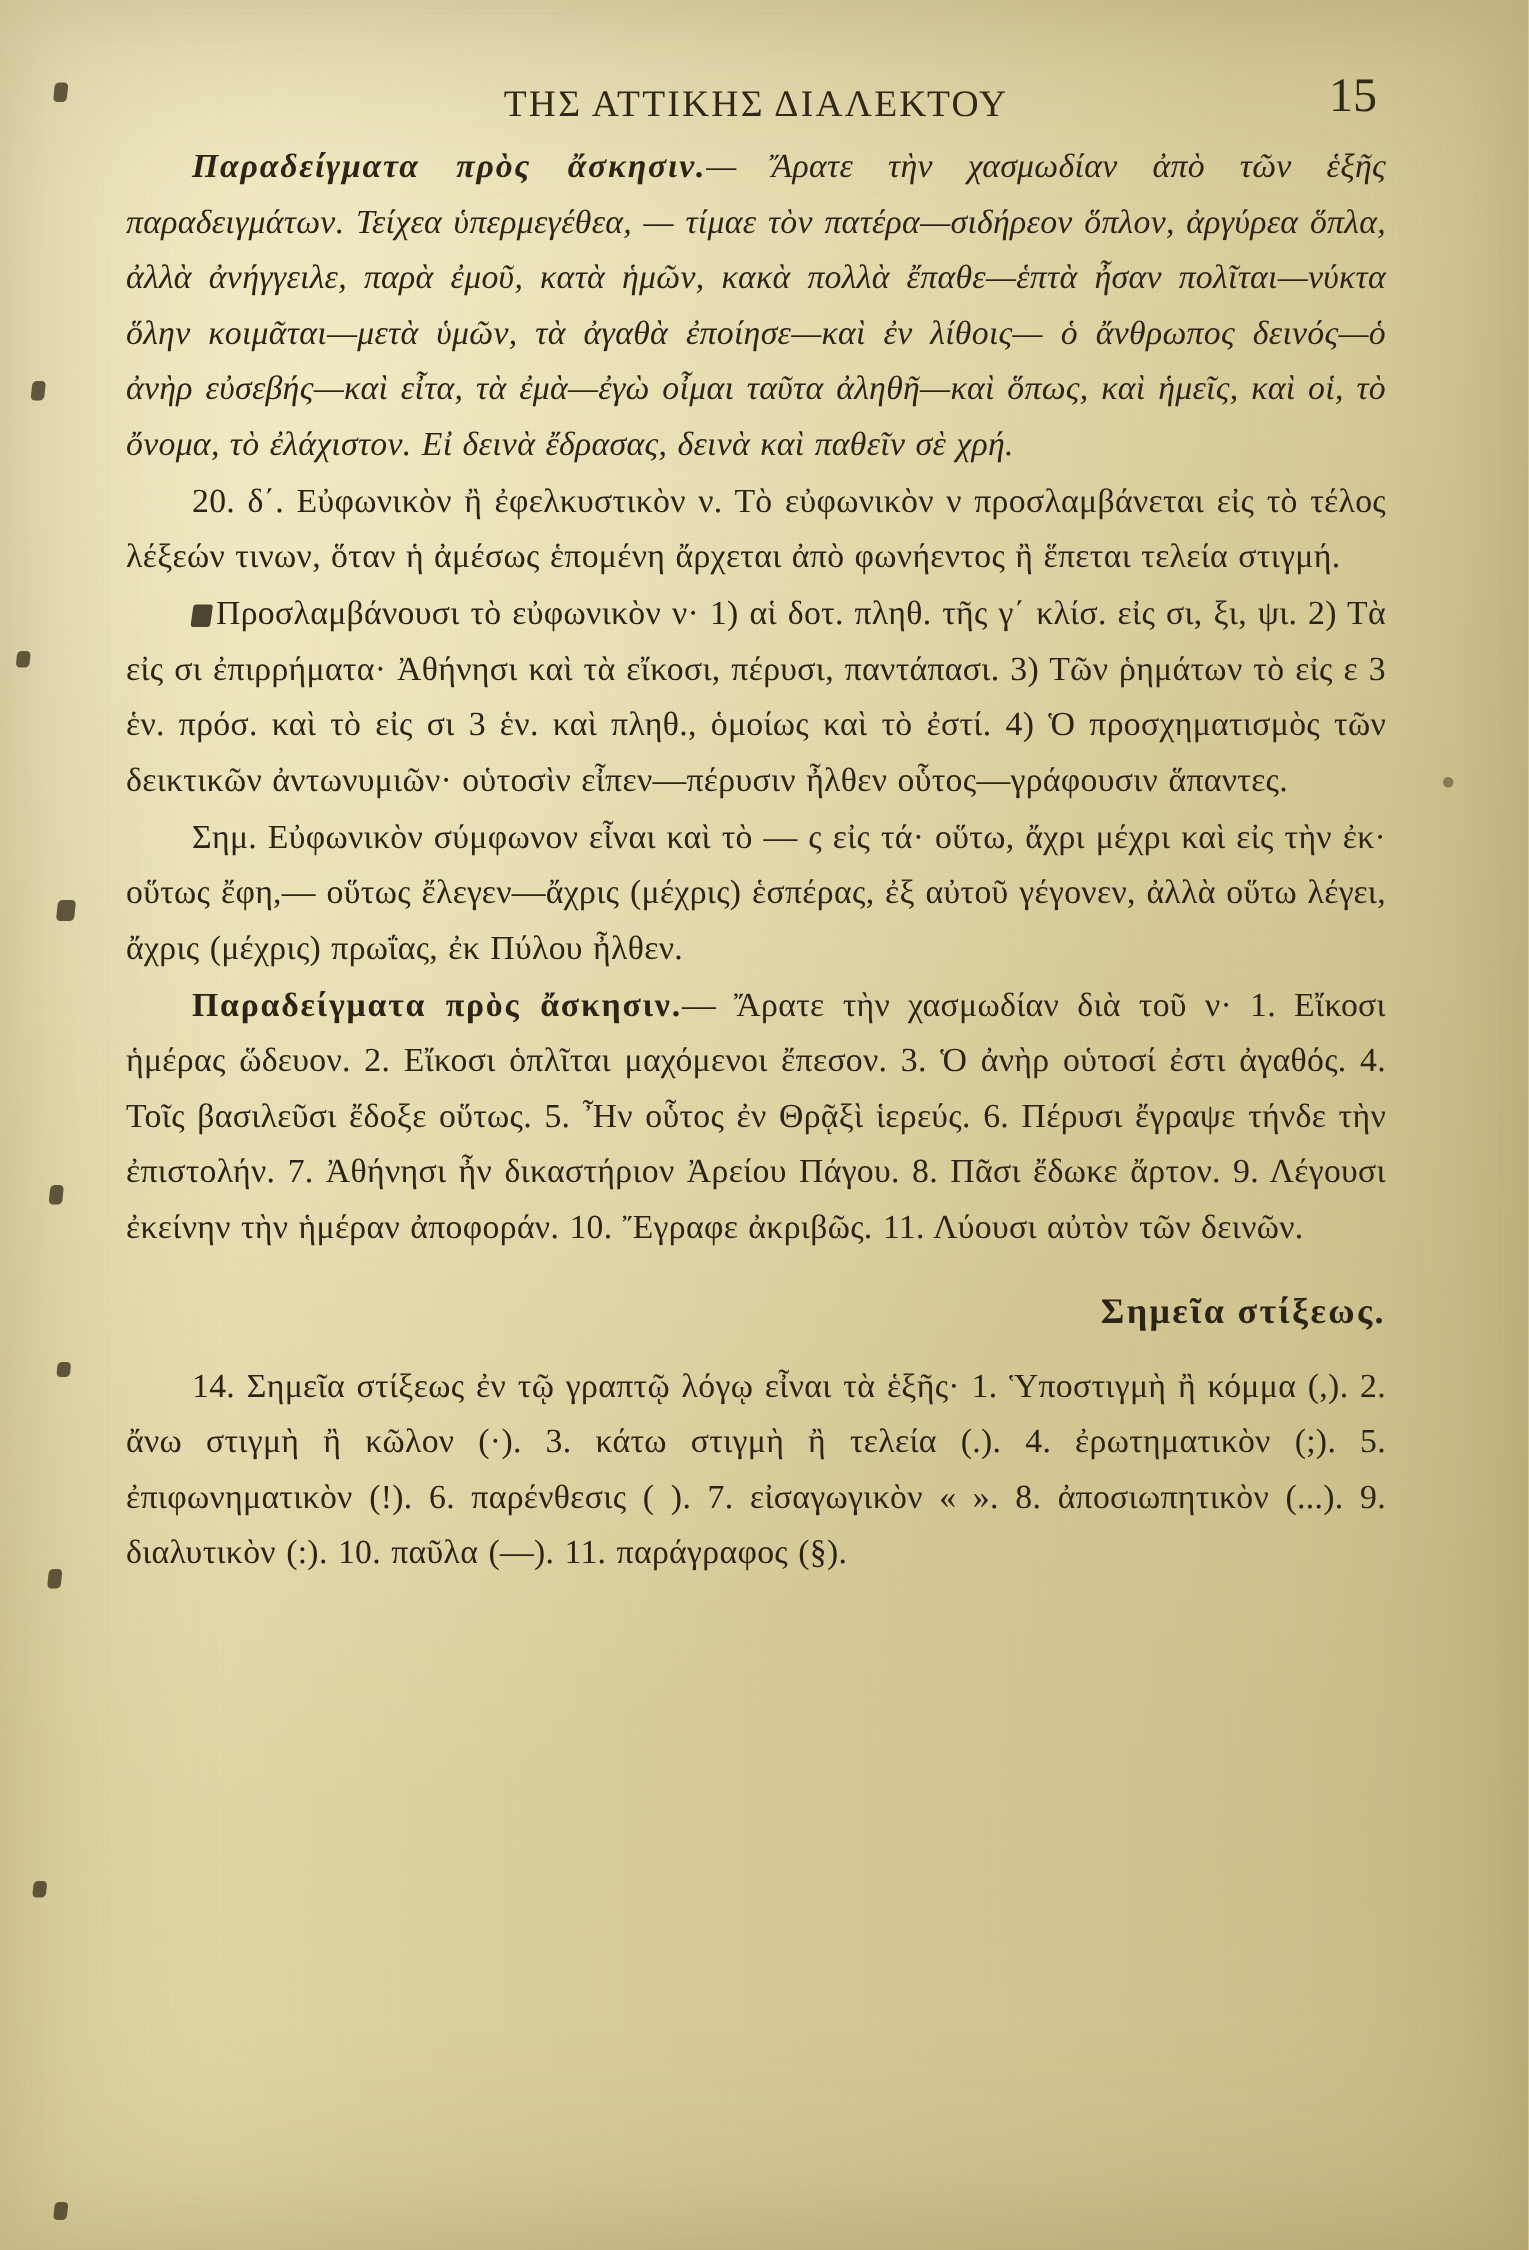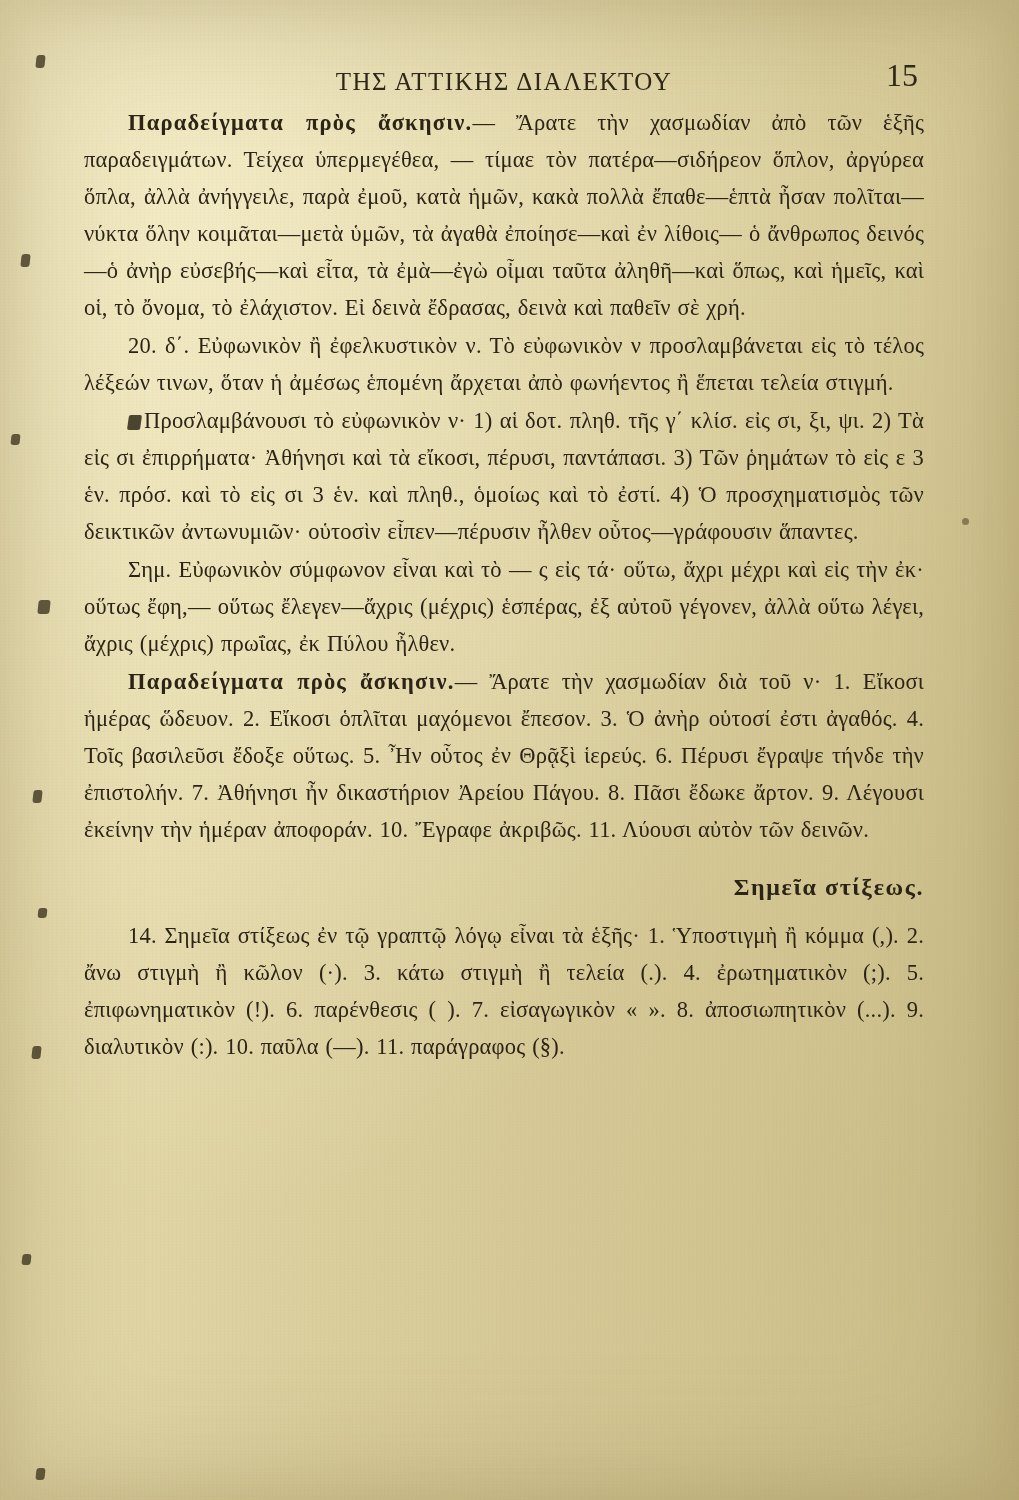--- a/index.html
+++ b/index.html
@@ -58,21 +58,21 @@
   .mark.m9 { left: 36px; top: 1468px; height: 12px; }
   .dot-right {
     position:absolute; right: 50px; top: 518px;
     width: 7px; height: 7px; border-radius: 50%;
     background: #4a4027; opacity:.55;
   }
 
   .content {
     position: absolute;
     left: 84px;
-    top: 56px;
+    top: 44px;
     width: 840px;
   }
 
   
   .running-head {
     display: flex;
     align-items: flex-end;
     justify-content: center;
     position: relative;
     height: 40px;
@@ -122,21 +122,21 @@
   h2.section-head {
     text-align: right;
     font-size: 24px;
     font-weight: bold;
     letter-spacing: 1.6px;
     margin: 26px 0 16px 0;
     font-family: "Liberation Serif", serif;
   }
 
   .blk { margin-top: 4px; }
-  .blk.tight { margin-top: 0; }
+  .blk.tight { margin-top: 0; font-style: italic; }
   .last-para { margin-top: 2px; }
 </style>
 </head>
 <body>
 
 <div class="page">
 
   <div class="margin-marks">
     <div class="mark m1"></div>
     <div class="mark m2"></div>

